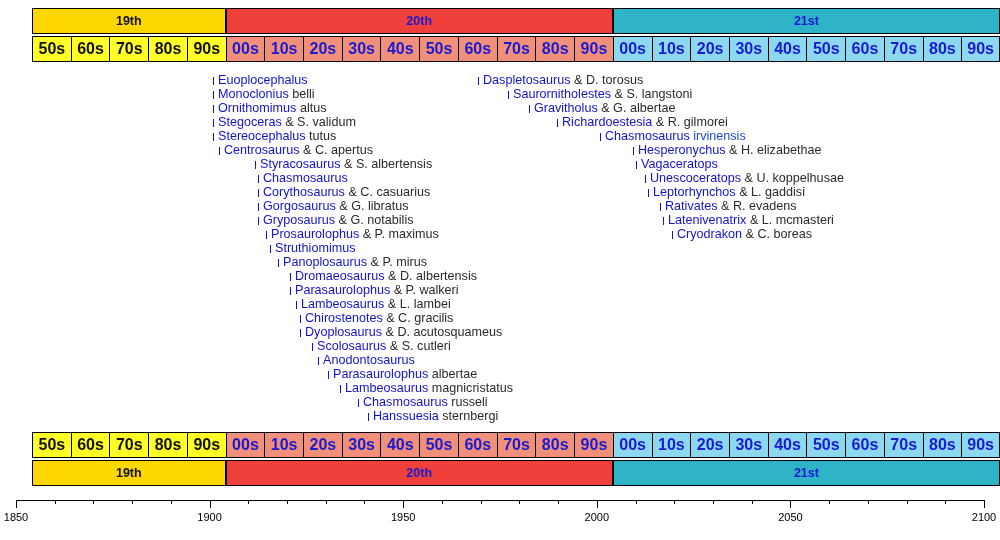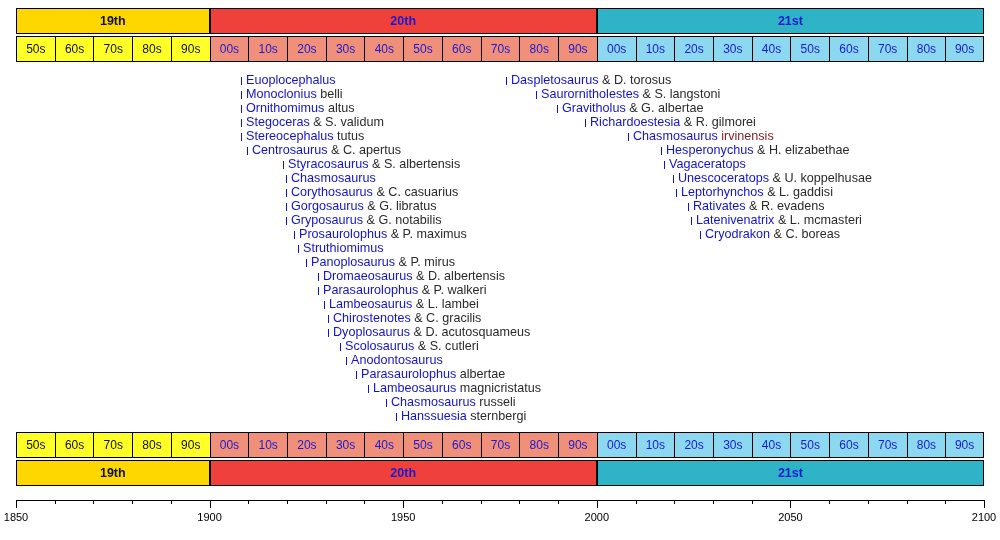--- a/index.html
+++ b/index.html
@@ -18,21 +18,21 @@
   #stage {
     position: absolute;
     left: 0; top: 0;
     width: 1000px;
     height: 540px;
   }
 
   
   .bar-row {
     position: absolute;
-    left: 0;
+    left: 16px;
     width: 809px;
     height: 26px;
   }
   .seg {
     position: absolute;
     top: 0;
     height: 100%;
     box-sizing: border-box;
     border: 1px solid #000000;
     display: flex;
@@ -57,36 +57,35 @@
     border-left: 1px solid #000000;
     border-top: 1px solid #000000;
     border-bottom: 1px solid #000000;
     display: flex;
     align-items: center;
     justify-content: center;
     overflow: hidden;
   }
   .dec:last-child { border-right: 1px solid #000000; }
   .dec-label {
-    font-size: 12px;
-    font-weight: normal;
+    font-size: 16px;
+    font-weight: bold;
     color: #1a1ad0;
     line-height: 1;
     white-space: nowrap;
   }
   .dec.yellow .dec-label { color: #111111; }
 
   
   .entry {
     position: absolute;
     white-space: nowrap;
     font-size: 12.6px;
     line-height: 12px;
     color: #1313c8;
-    margin-left: 28px;
   }
   .entry .tick {
     display: inline-block;
     width: 1px;
     height: 8px;
     background: #1313c8;
     vertical-align: -1px;
     margin-right: 4px;
   }
   .entry .genus {
@@ -240,21 +239,21 @@
       <div class="entry" style="left: 312px; top: 340px;"><span class="tick"></span><span class="genus">Scolosaurus</span> <span class="species">&amp; S. cutleri</span></div>
       <div class="entry" style="left: 318px; top: 354px;"><span class="tick"></span><span class="genus">Anodontosaurus</span></div>
       <div class="entry" style="left: 328px; top: 368px;"><span class="tick"></span><span class="genus">Parasaurolophus</span> <span class="species" style="color: rgb(42, 42, 42);">albertae</span></div>
       <div class="entry" style="left: 340px; top: 382px;"><span class="tick"></span><span class="genus">Lambeosaurus</span> <span class="species" style="color: rgb(42, 42, 42);">magnicristatus</span></div>
       <div class="entry" style="left: 358px; top: 396px;"><span class="tick"></span><span class="genus">Chasmosaurus</span> <span class="species" style="color: rgb(42, 42, 42); text-align: center;">russeli</span></div>
       <div class="entry" style="left: 368px; top: 410px;"><span class="tick"></span><span class="genus">Hanssuesia</span> <span class="species" style="color: rgb(42, 42, 42);">sternbergi</span></div>
       <div class="entry" style="left: 478px; top: 74px;"><span class="tick"></span><span class="genus">Daspletosaurus</span> <span class="species">&amp; D. torosus</span></div>
       <div class="entry" style="left: 508px; top: 88px;"><span class="tick"></span><span class="genus">Saurornitholestes</span> <span class="species">&amp; S. langstoni</span></div>
       <div class="entry" style="left: 513px; top: 102px; padding-left: 16px;"><span class="tick"></span><span class="genus">Gravitholus</span> <span class="species">&amp; G. albertae</span></div>
       <div class="entry" style="left: 557px; top: 116px;"><span class="tick"></span><span class="genus">Richardoestesia</span> <span class="species">&amp; R. gilmorei</span></div>
-      <div class="entry" style="left: 600px; top: 130px;"><span class="tick"></span><span class="genus">Chasmosaurus</span> <span class="species" style="color: #7f1d1d;">irvinensis</span></div>
+      <div class="entry" style="left: 600px; top: 130px;"><span class="tick"></span><span class="genus">Chasmosaurus</span> <span class="species" style="color: #1d4ed8;">irvinensis</span></div>
       <div class="entry" style="left: 633px; top: 144px;"><span class="tick"></span><span class="genus">Hesperonychus</span> <span class="species">&amp; H. elizabethae</span></div>
       <div class="entry" style="left: 636px; top: 158px;"><span class="tick"></span><span class="genus">Vagaceratops</span></div>
       <div class="entry" style="left: 645px; top: 172px;"><span class="tick"></span><span class="genus">Unescoceratops</span> <span class="species">&amp; U. koppelhusae</span></div>
       <div class="entry" style="left: 648px; top: 186px;"><span class="tick"></span><span class="genus">Leptorhynchos</span> <span class="species">&amp; L. gaddisi</span></div>
       <div class="entry" style="left: 660px; top: 200px;"><span class="tick"></span><span class="genus">Rativates</span> <span class="species">&amp; R. evadens</span></div>
       <div class="entry" style="left: 663px; top: 214px;"><span class="tick"></span><span class="genus">Latenivenatrix</span> <span class="species">&amp; L. mcmasteri</span></div>
       <div class="entry" style="left: 672px; top: 228px;"><span class="tick"></span><span class="genus">Cryodrakon</span> <span class="species">&amp; C. boreas</span></div>
     </div>
 
   <div class="bar-row" id="bottom-decade-row" style="top:432px;">

